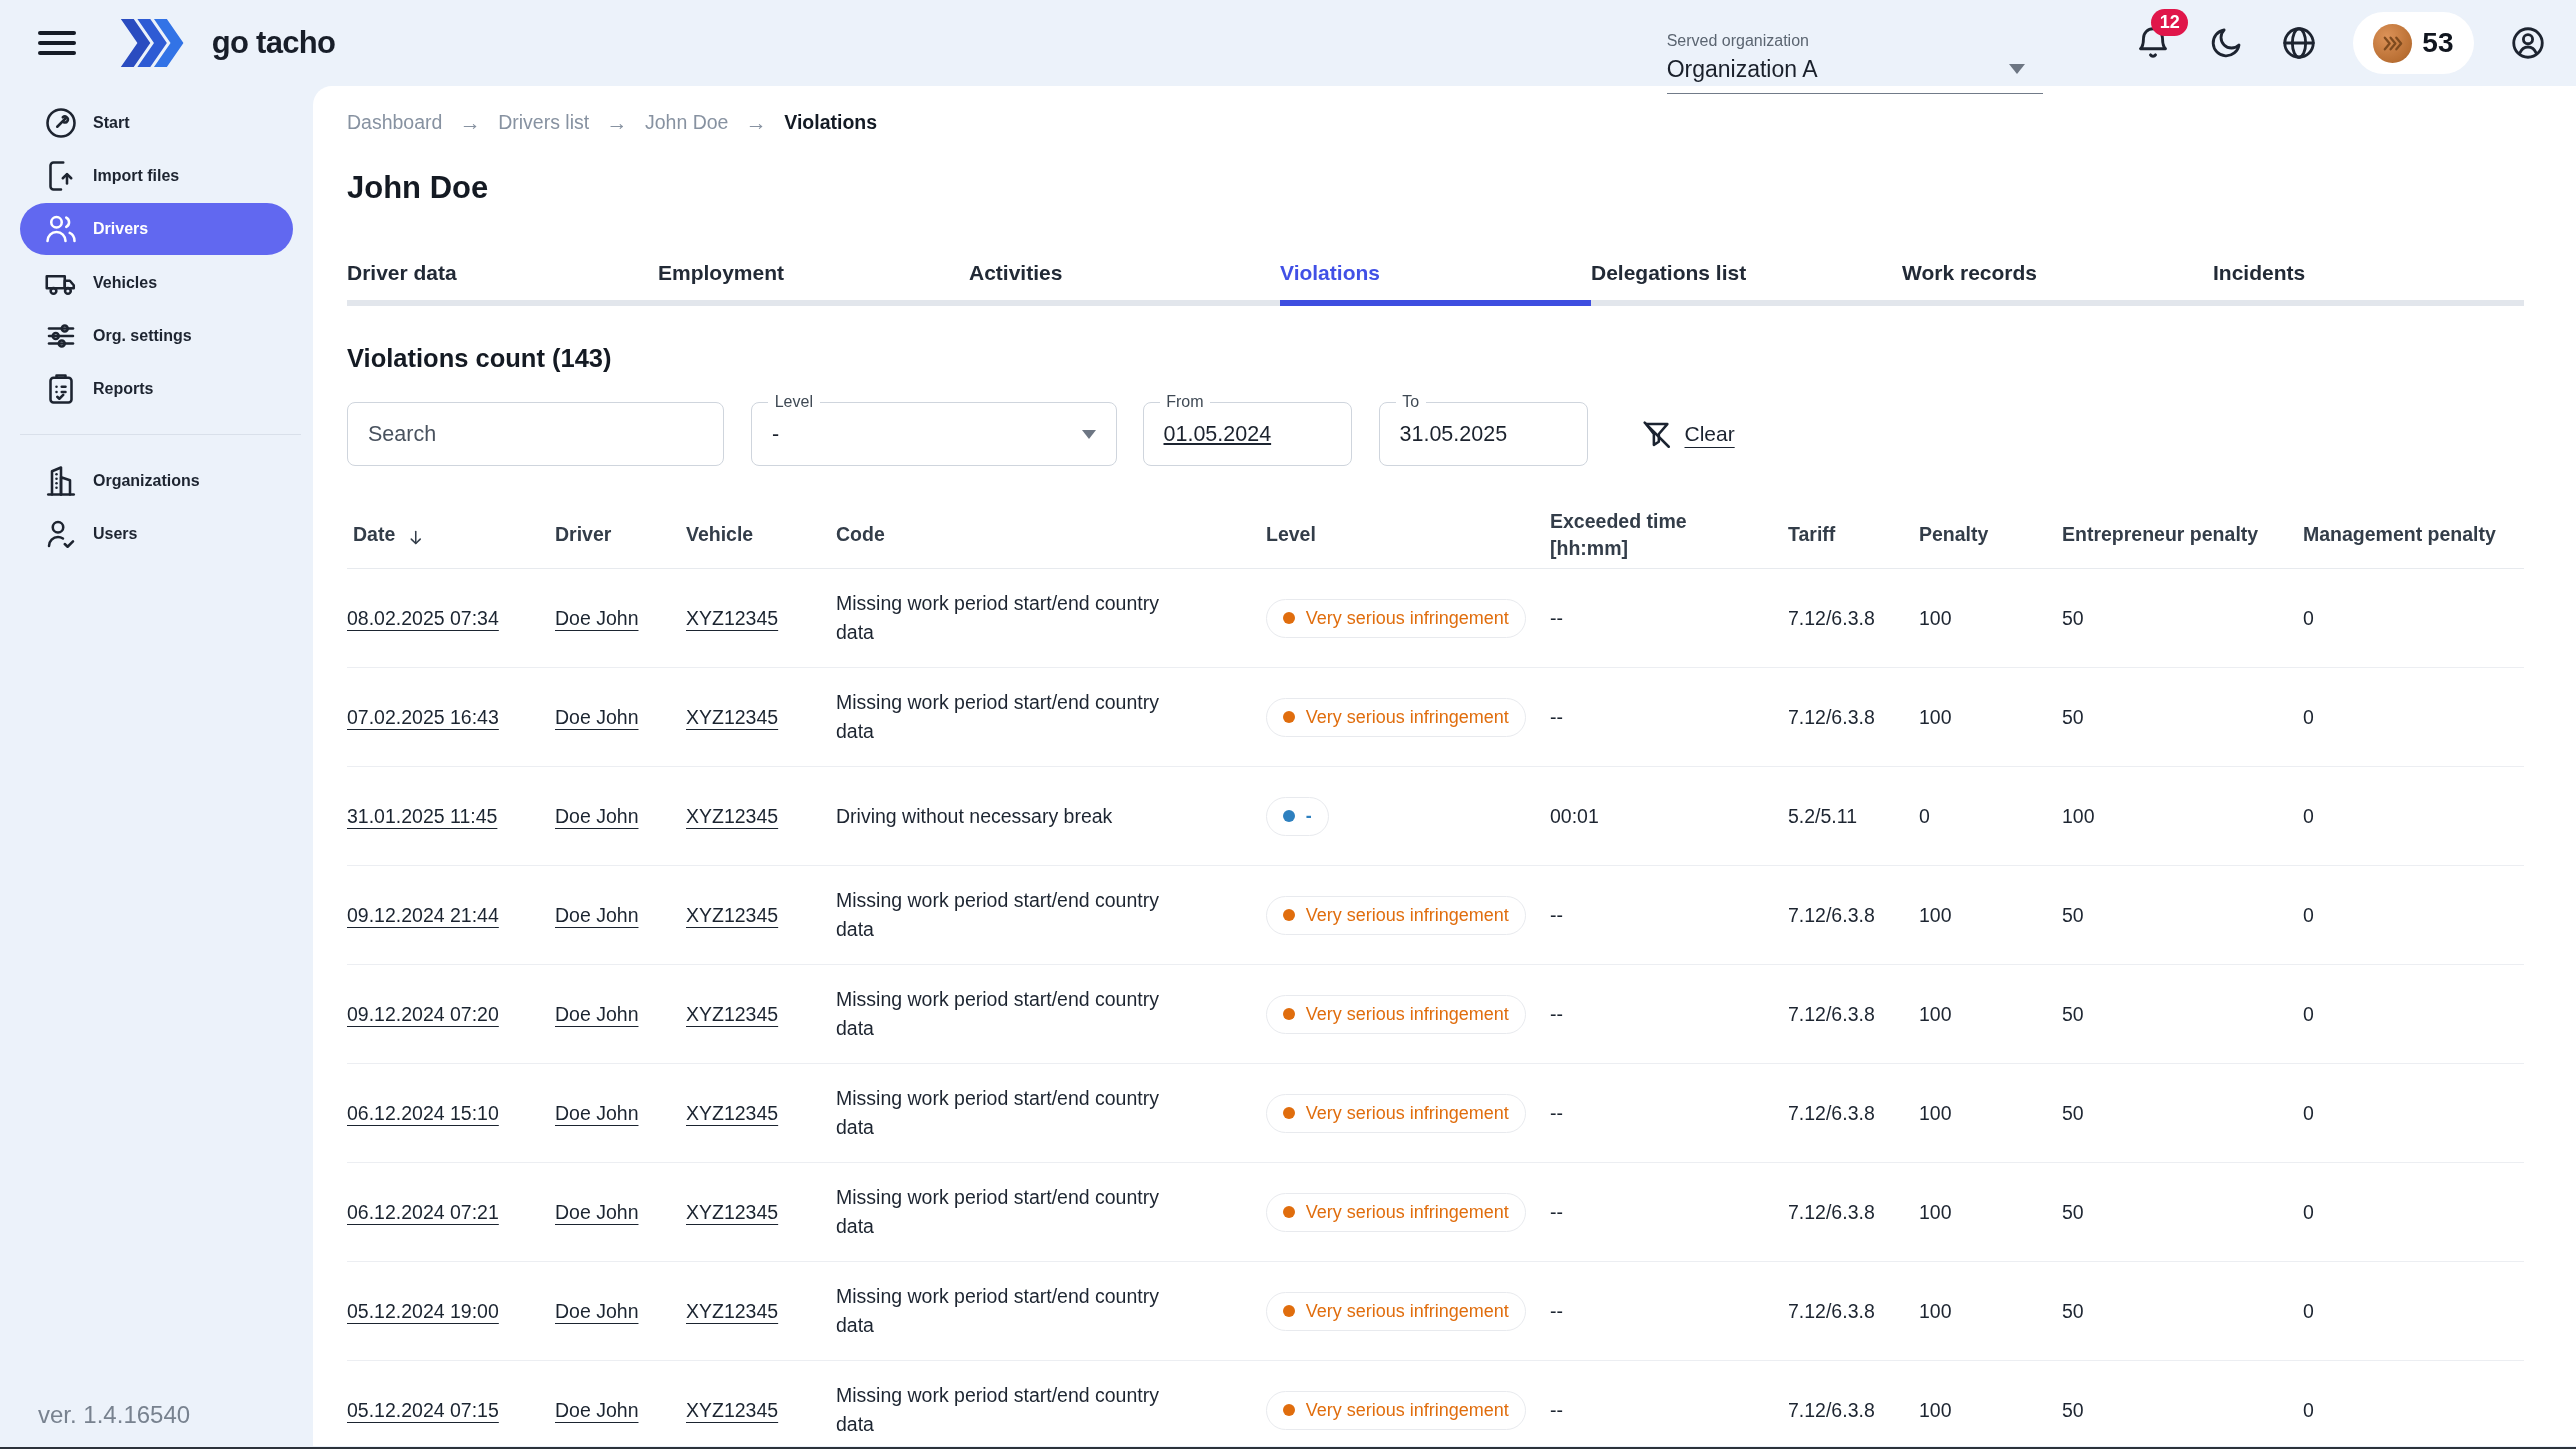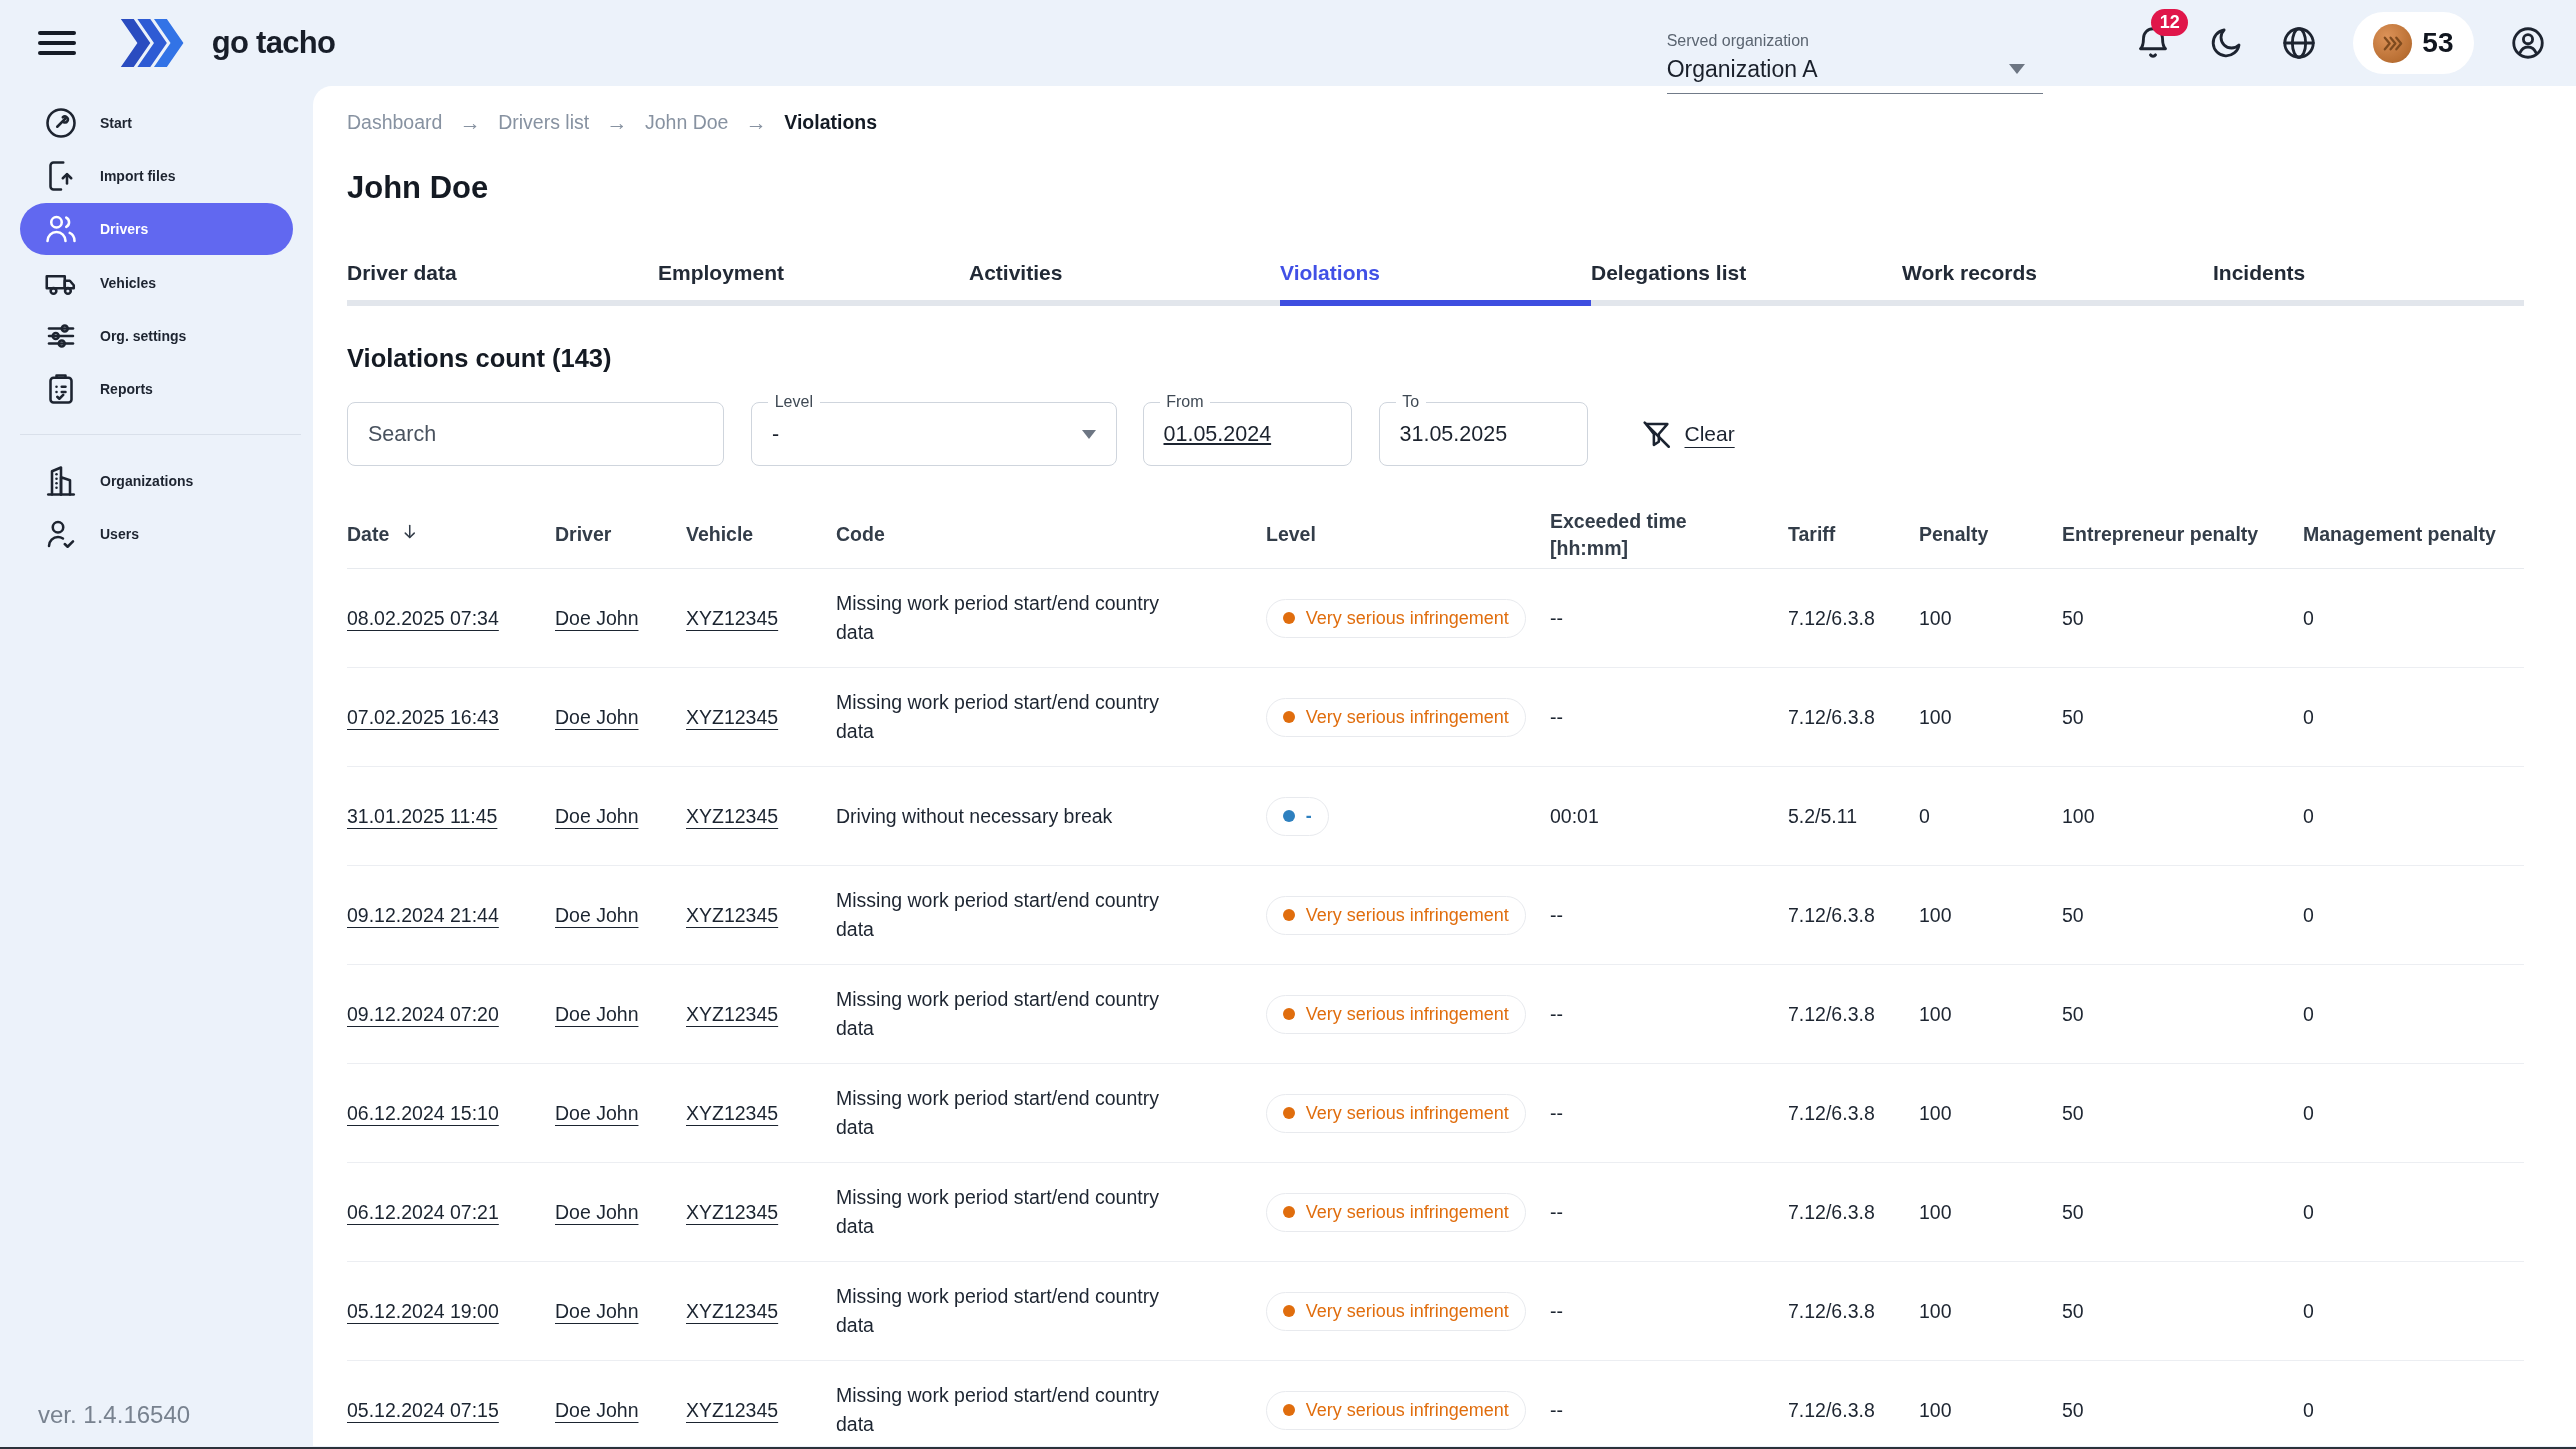--- a/index.html
+++ b/index.html
@@ -31,22 +31,22 @@
   .coin-pill { display:flex; align-items:center; gap:10.7px; background:#fff; border-radius:31px; height:62px; padding:0 20px;
     margin-left:35px; cursor:pointer; }
   .coin { width:39px; height:39px; border-radius:50%; background:radial-gradient(circle at 35% 32%, #dc9258, #b96f33 70%, #9e5a24);
     display:flex; align-items:center; justify-content:center; }
   .coin svg { width:23px; height:23px; }
   .coin-count { font-size:28px; font-weight:700; color:#11161f; }
 
   
   .shell { display:flex; height:1360px; }
   .sidebar { width:313px; flex:none; position:relative; padding-top:9.4px; }
-  .side-item { height:52px; margin:1.3px 20px; border-radius:27px; display:flex; align-items:center; gap:21px;
-    padding-left:23px; font-size:14px; font-weight:700; color:#1d2430; cursor:pointer; }
+  .side-item { height:52px; margin:1.3px 20px; border-radius:27px; display:flex; align-items:center; gap:14px;
+    padding-left:23px; font-size:16px; font-weight:700; color:#1d2430; cursor:pointer; }
   .side-item svg { width:36px; height:36px; flex:none; }
   .side-item.active { background:#6168f0; color:#ffffff; }
   .side-divider { border-top:1.3px solid #d9e0ea; margin:19px 12px 20px 20px; }
   .version { position:absolute; left:38px; bottom:17.4px; font-size:24px; color:#78828f; }
 
   
   .main { flex:1; background:#fff; border-top-left-radius:19px; padding:23px 52px 0 34px; overflow:hidden; }
 
   .breadcrumb { display:flex; align-items:center; gap:17.4px; font-size:19.5px; color:#8792a1; height:27px; }
   .crumb { cursor:pointer; }
@@ -83,21 +83,21 @@
   .to-field { width:209px; }
   .clear-btn { display:flex; align-items:center; gap:12px; margin-left:51px; cursor:pointer; color:#1b2330; }
   .clear-btn svg { width:34px; height:34px; }
   .clear-label { font-size:21px; text-decoration:underline; text-decoration-thickness:1.3px; text-underline-offset:6px;text-align:center; }
 
   
   .vtable { margin-top:35px; }
   .thead, .vrow { display:grid; grid-template-columns:208px 131px 150px 430px 284px 238px 131px 143px 241px 1fr; align-items:center; }
   .thead { min-height:68px; border-bottom:1.3px solid #e7eaee; font-size:19.5px; font-weight:700; color:#333d49; line-height:1.4; }
   .thead > div { padding-right:27px; }
-  .th-date { display:flex; align-items:flex-start; gap:9.4px; cursor:pointer; }
+  .th-date { display:flex; align-items:flex-end; gap:9.4px; cursor:pointer;margin-left:6px; }
   .th-date svg { width:21.5px; height:21.5px; }
   .vrow { min-height:99px; border-bottom:1.3px solid #eceef2; font-size:19.5px; color:#1d2531; }
   .vrow > div { padding-right:27px; }
   .cell-link { color:#1b2430; text-decoration:underline; text-decoration-thickness:1.3px; text-underline-offset:5.4px; cursor:pointer; }
   .code-cell { max-width:382px; line-height:1.5; }
   .badge { display:inline-flex; align-items:center; gap:10.7px; border:1.3px solid #e8eaee; border-radius:670px;
     padding:8px 16px; font-size:18px; background:#fff; white-space:nowrap; }
   .badge .dot { width:12px; height:12px; border-radius:50%; flex:none; }
   .badge.very-serious { color:#e06d0d; }
   .badge.very-serious .dot { background:#e06d0d; }

